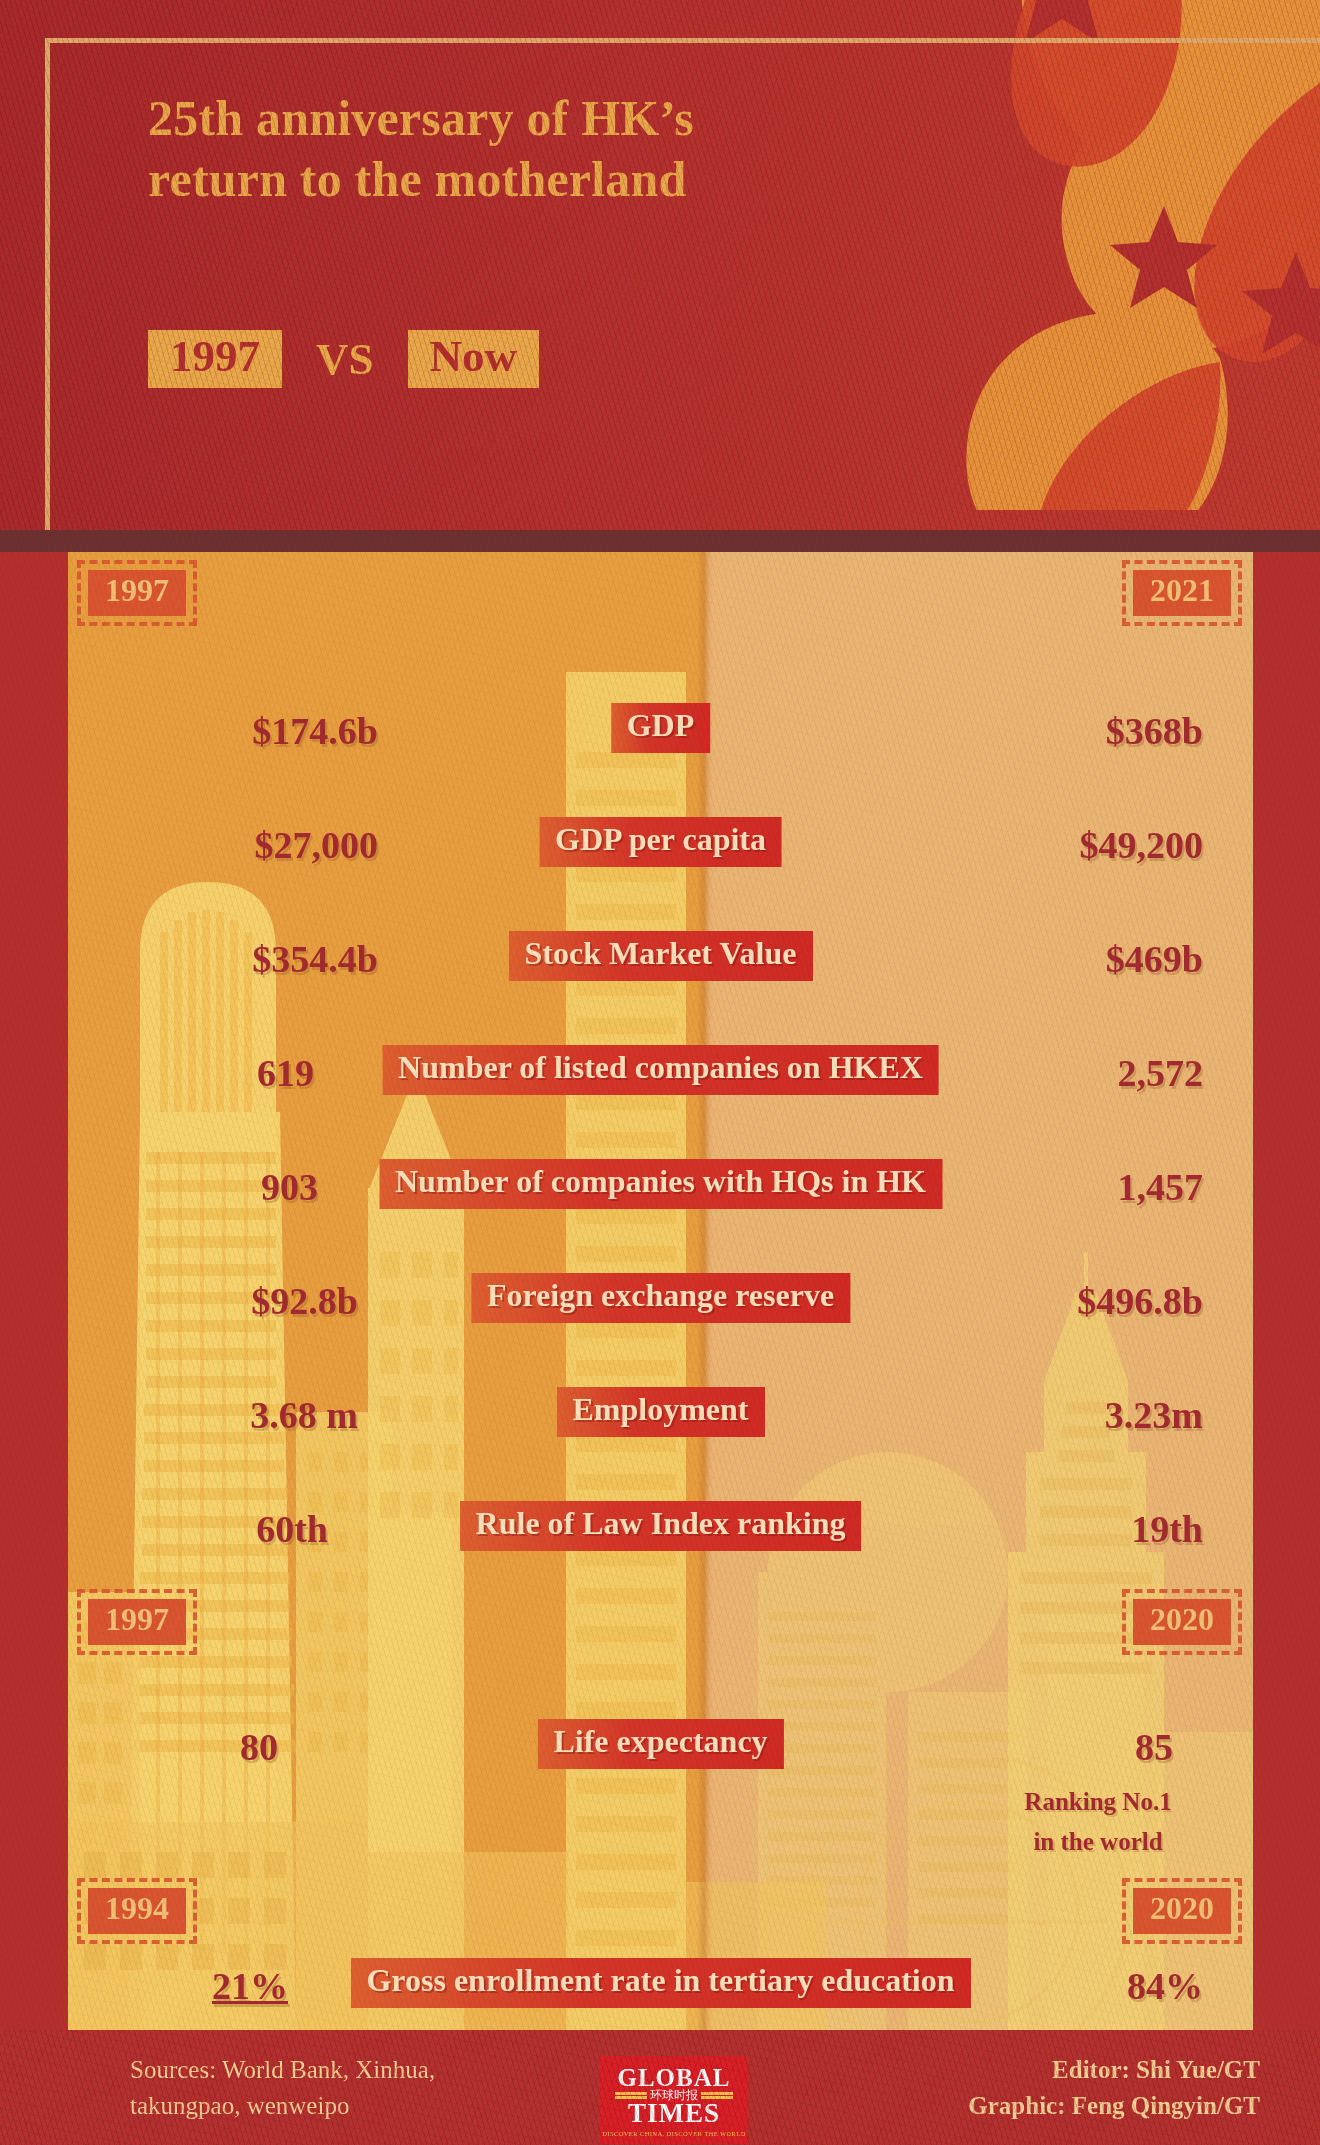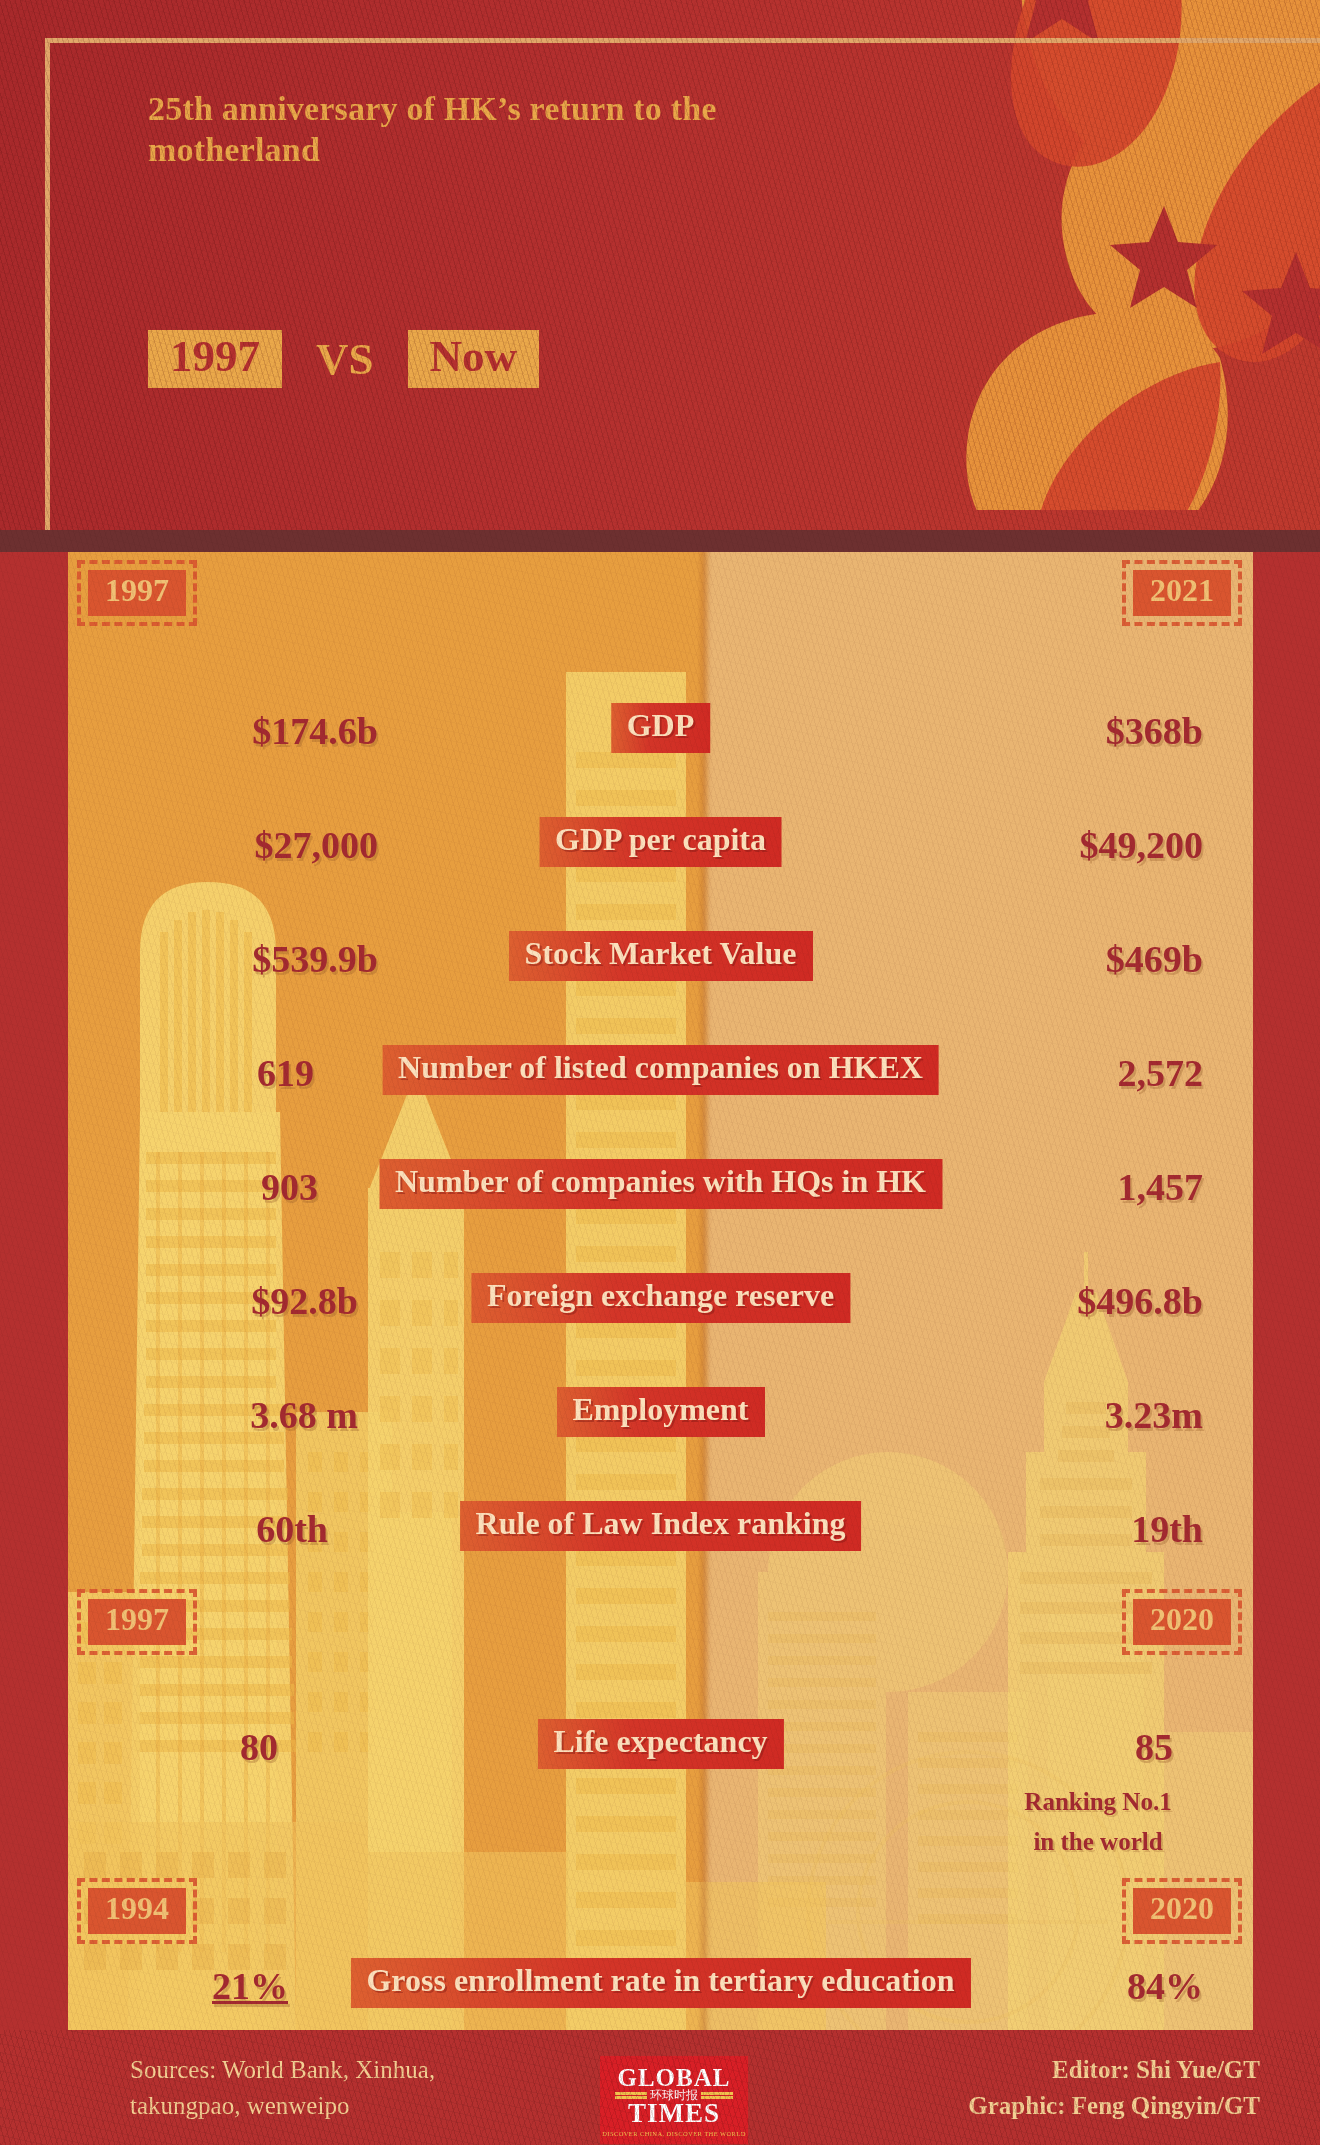--- a/index.html
+++ b/index.html
@@ -40,21 +40,21 @@
   }
   .hdr-rule-line {
     position:absolute; background:#e2a86a;
   }
   #hdr-rule-top { left:45px; top:38px; width:1275px; height:5px; }
   #hdr-rule-left { left:45px; top:38px; width:5px; height:492px; }
 
   #header-title {
     position:absolute; left:148px; top:88px; width:640px;
     color:#eaa84a;
-    font-size:34px; line-height:1.22; font-weight:bold;
+    font-size:50px; line-height:1.22; font-weight:bold;
     letter-spacing:.2px;
   }
   #vs-row {
     position:absolute; left:148px; top:330px;
     display:flex; align-items:center; gap:34px;
   }
   .vs-chip {
     background:#eaa84a; color:#b4302f;
     font-size:45px; font-weight:bold;
     padding:4px 22px 8px 22px; line-height:1.02;
@@ -468,21 +468,21 @@
       <span class="val right" style="right:50px; width:260px; text-align:right;">$368b</span>
     </div>
 
     <div class="row" style="top:274px;">
       <span class="val left" style="left:50px;  width:260px;">$27,000</span>
       <span class="label" style="left:50%; transform:translateX(-50%);">GDP per capita</span>
       <span class="val right" style="right:50px; width:300px; text-align:right;">$49,200</span>
     </div>
 
     <div class="row" style="top:388px;">
-      <span class="val left" style="left:50px;  width:260px;">$539.9b</span>
+      <span class="val left" style="left:50px;  width:260px;">$354.4b</span>
       <span class="label" style="left:50%; transform:translateX(-50%);text-align:center;">Stock Market Value</span>
       <span class="val right" style="right:50px; width:260px; text-align:right;">$469b</span>
     </div>
 
     <div class="row" style="top:502px;">
       <span class="val left" style="left:46px;  width:200px;">619</span>
       <span class="label" style="left:50%; transform:translateX(-50%);">Number of listed companies on HKEX</span>
       <span class="val right" style="right:50px; width:200px; text-align:right;">2,572</span>
     </div>
 

